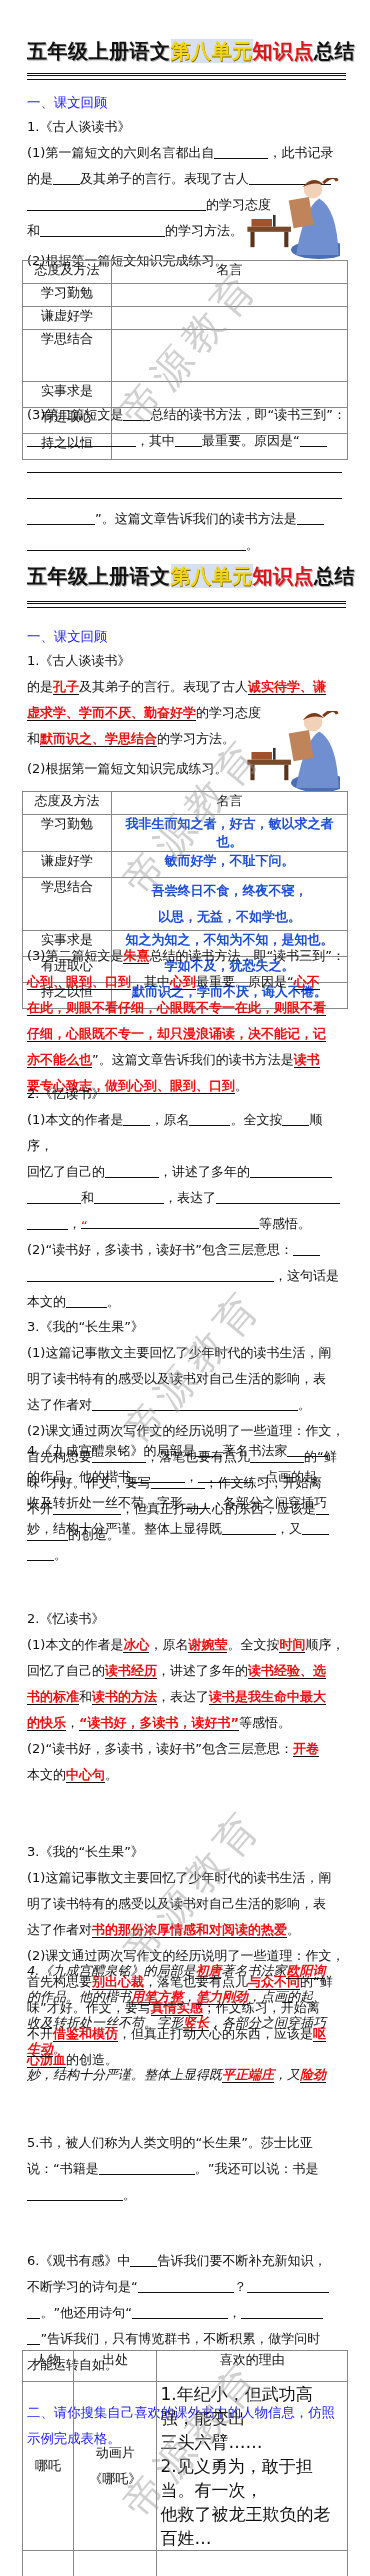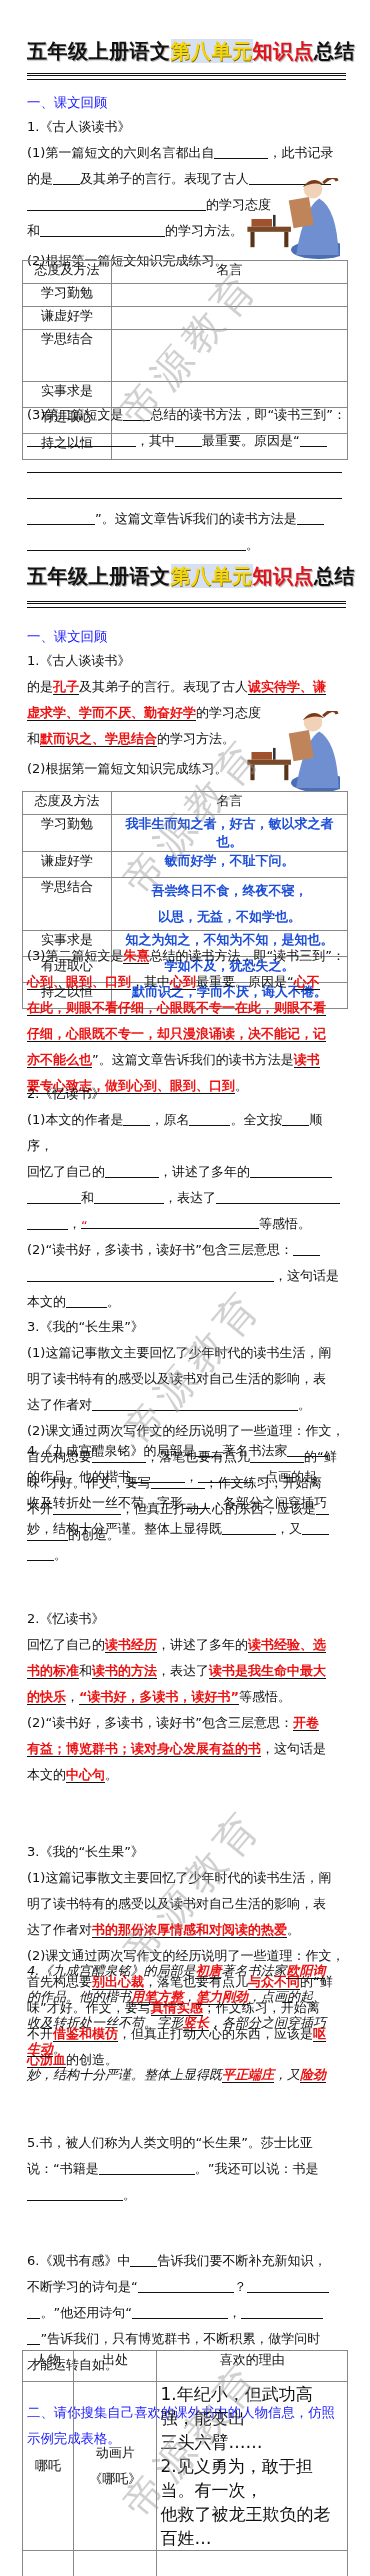--- a/index.html
+++ b/index.html
@@ -212,25 +212,25 @@
     <p><span>收及转折处一丝不苟。字形</span><span class="blank" style="width:27px"></span><span>，各部分之间穿插巧</span></p>
     <p><span>妙，结构十分严谨。整体上显得既</span><span class="blank" style="width:54px"></span><span>，又</span><span class="blank" style="width:27px"></span></p>
     <p><span class="blank" style="width:27px"></span><span>。</span></p>
   </div>
   <div class="watermark" style="left:111px;top:371px;">帝源教育</div>
 </div>
 
 <div class="page" style="top:1571px;height:510px;">
   <div class="txt" style="top:35px;">
     <p>2.《忆读书》</p>
+    <p><span>(1)本文的作者是</span><span class="ans">冰心</span><span>，原名</span><span class="ans">谢婉莹</span><span>。全文按</span><span class="ans">时间</span><span>顺序，</span></p>
     <p><span>回忆了自己的</span><span class="ans">读书经历</span><span>，讲述了多年的</span><span class="ans">读书经验、选</span></p>
     <p><span class="ans">书的标准</span><span>和</span><span class="ans">读书的方法</span><span>，表达了</span><span class="ans">读书是我生命中最大</span></p>
     <p><span class="ans">的快乐</span><span>，</span><span class="ans">“读书好，多读书，读好书”</span><span>等感悟。</span></p>
     <p><span>(2)“读书好，多读书，读好书”包含三层意思：</span><span class="ans">开卷</span></p>
-    <p><span class="ans">有益；博览群书；读对身心发展有益的书</span><span>，这句话是</span></p>
     <p><span>本文的</span><span class="ans">中心句</span><span>。</span></p>
   </div>
   <div class="txt" style="top:268px;">
     <p>3.《我的“长生果”》</p>
     <p>(1)这篇记事散文主要回忆了少年时代的读书生活，阐</p>
     <p>明了读书特有的感受以及读书对自己生活的影响，表</p>
     <p><span>达了作者对</span><span class="ans">书的那份浓厚情感和对阅读的热爱</span><span>。</span></p>
     <p>(2)课文通过两次写作文的经历说明了一些道理：作文，</p>
     <p><span>首先构思要</span><span class="ans">别出心裁</span><span>，落笔也要有点儿</span><span class="ans">与众不同</span><span>的“鲜</span></p>
     <p><span>味”才好。作文，要写</span><span class="ans">真情实感</span><span>；作文练习，开始离</span></p>

